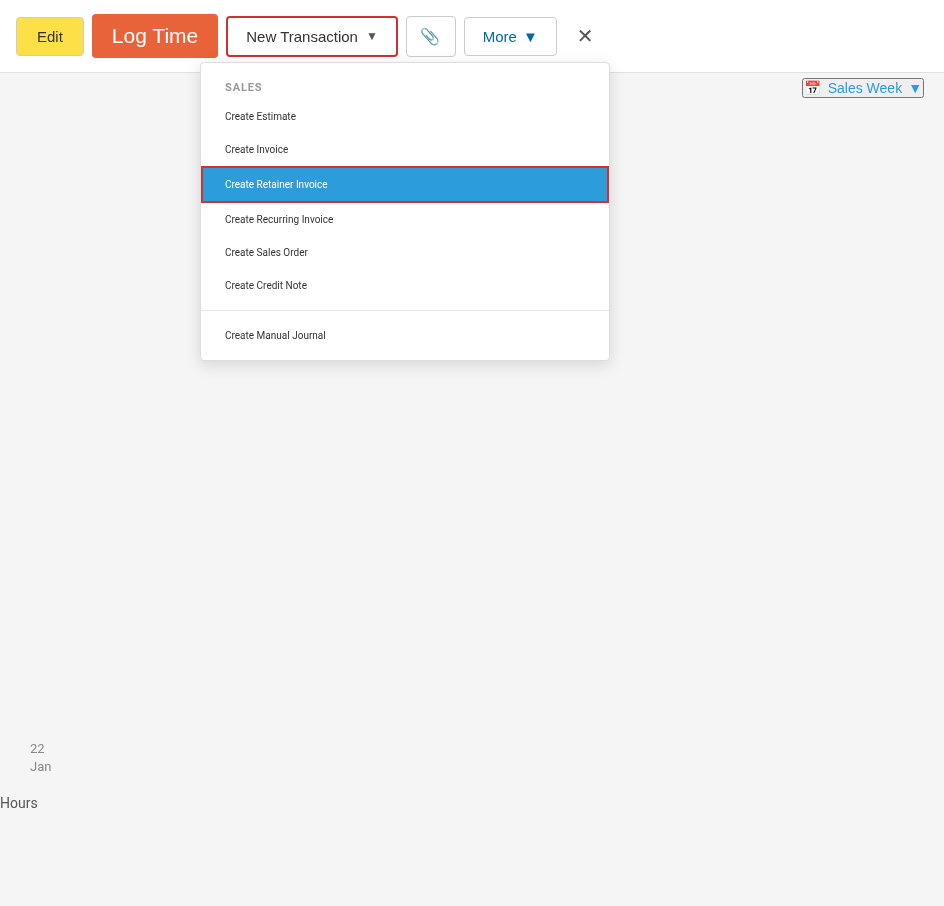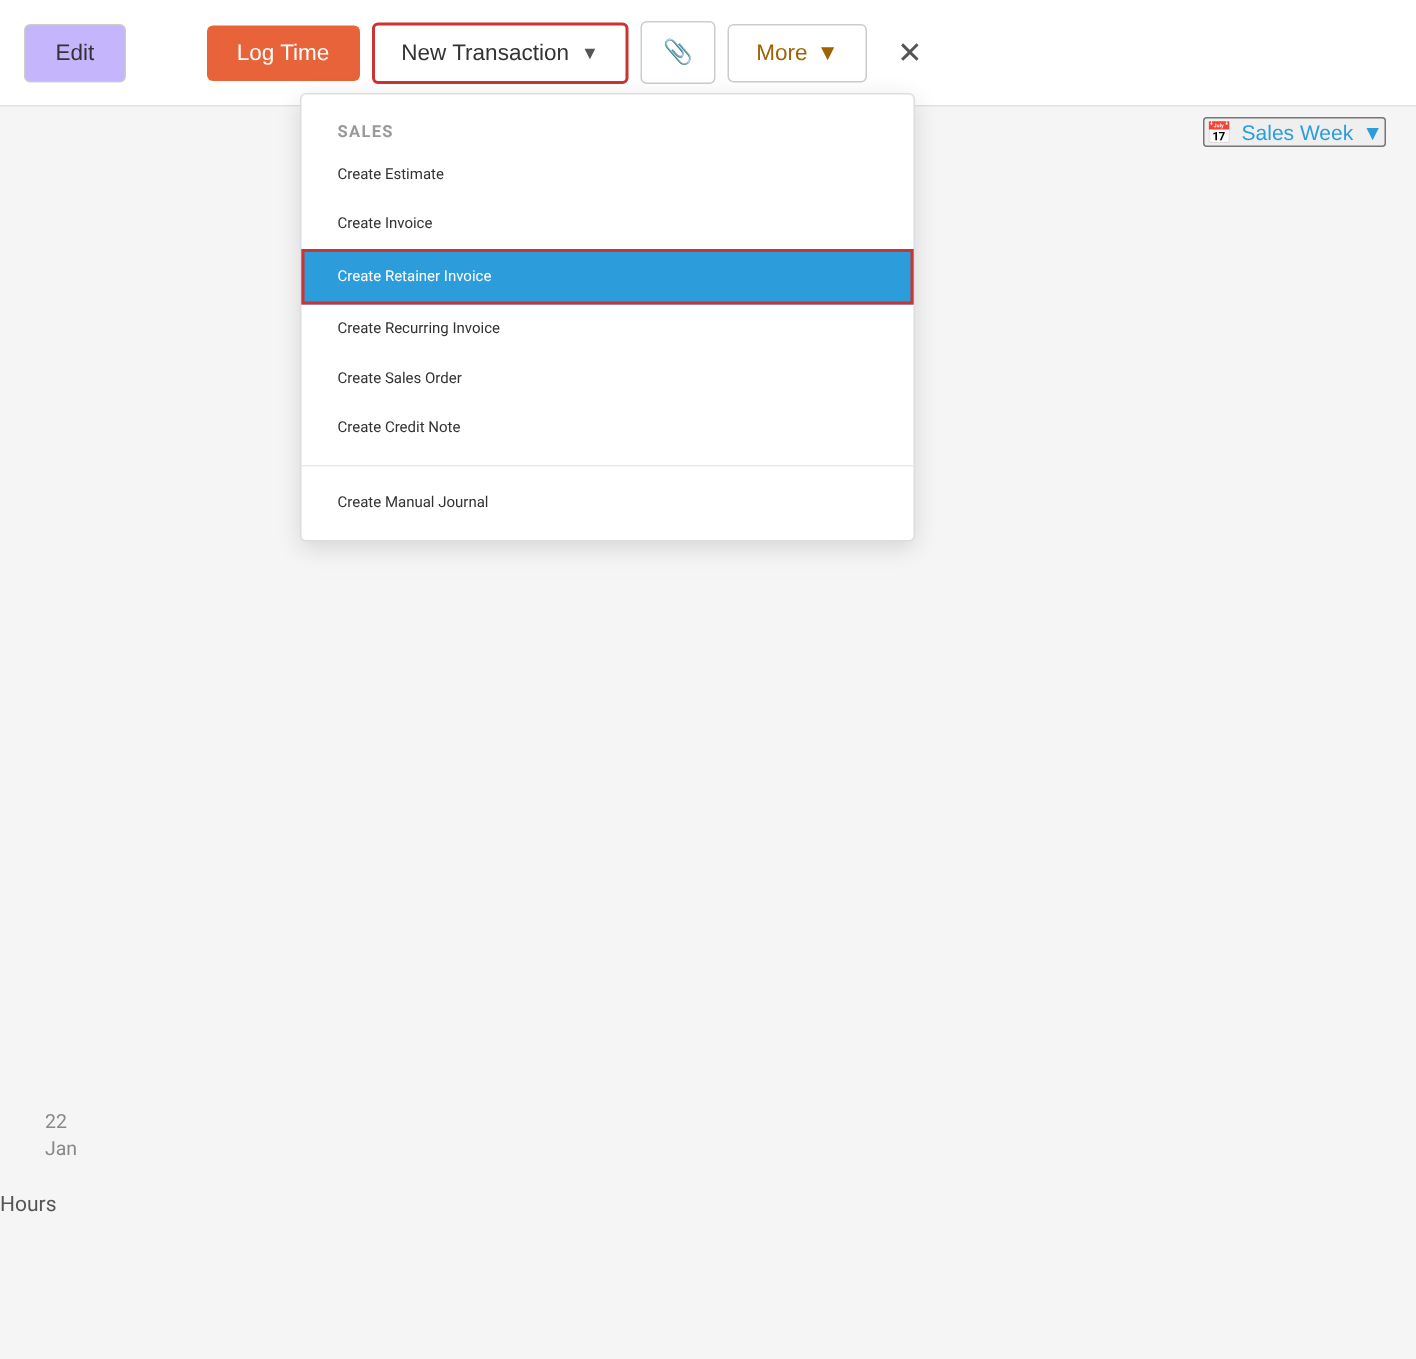--- a/index.html
+++ b/index.html
@@ -24,38 +24,37 @@
       padding: 14px 16px;
       background: #fff;
       border-bottom: 1px solid #e0e0e0;
       position: relative;
       z-index: 10;
     }
 
     .btn-edit {
       padding: 10px 20px;
       border: 1.5px solid #ccc;
-      background: #c4b5fd;
+      background: #fde047;
       border-radius: 4px;
       font-size: 15px;
       color: #333;
       cursor: pointer;
       font-weight: 500;
     }
 
     .btn-log-time {
       padding: 10px 20px;
       border: none;
       background: #e8623a;
       border-radius: 4px;
-      font-size: 15px;
+      font-size: 21px;
       color: #fff;
       cursor: pointer;
       font-weight: 500;
-      margin-left: 46px;
     }
 
     .btn-new-transaction {
       display: flex;
       align-items: center;
       gap: 8px;
       padding: 10px 18px;
       border: 2px solid #cc3333;
       background: #fff;
       border-radius: 4px;
@@ -83,21 +82,21 @@
 
     .btn-more {
       display: flex;
       align-items: flex-end;
       gap: 6px;
       padding: 10px 18px;
       border: 1.5px solid #ccc;
       background: #fff;
       border-radius: 4px;
       font-size: 15px;
-      color: #a16207;
+      color: #0369a1;
       cursor: pointer;
       font-weight: 500;
     }
 
     .btn-close {
       padding: 8px 12px;
       border: none;
       background: transparent;
       font-size: 20px;
       color: #555;

